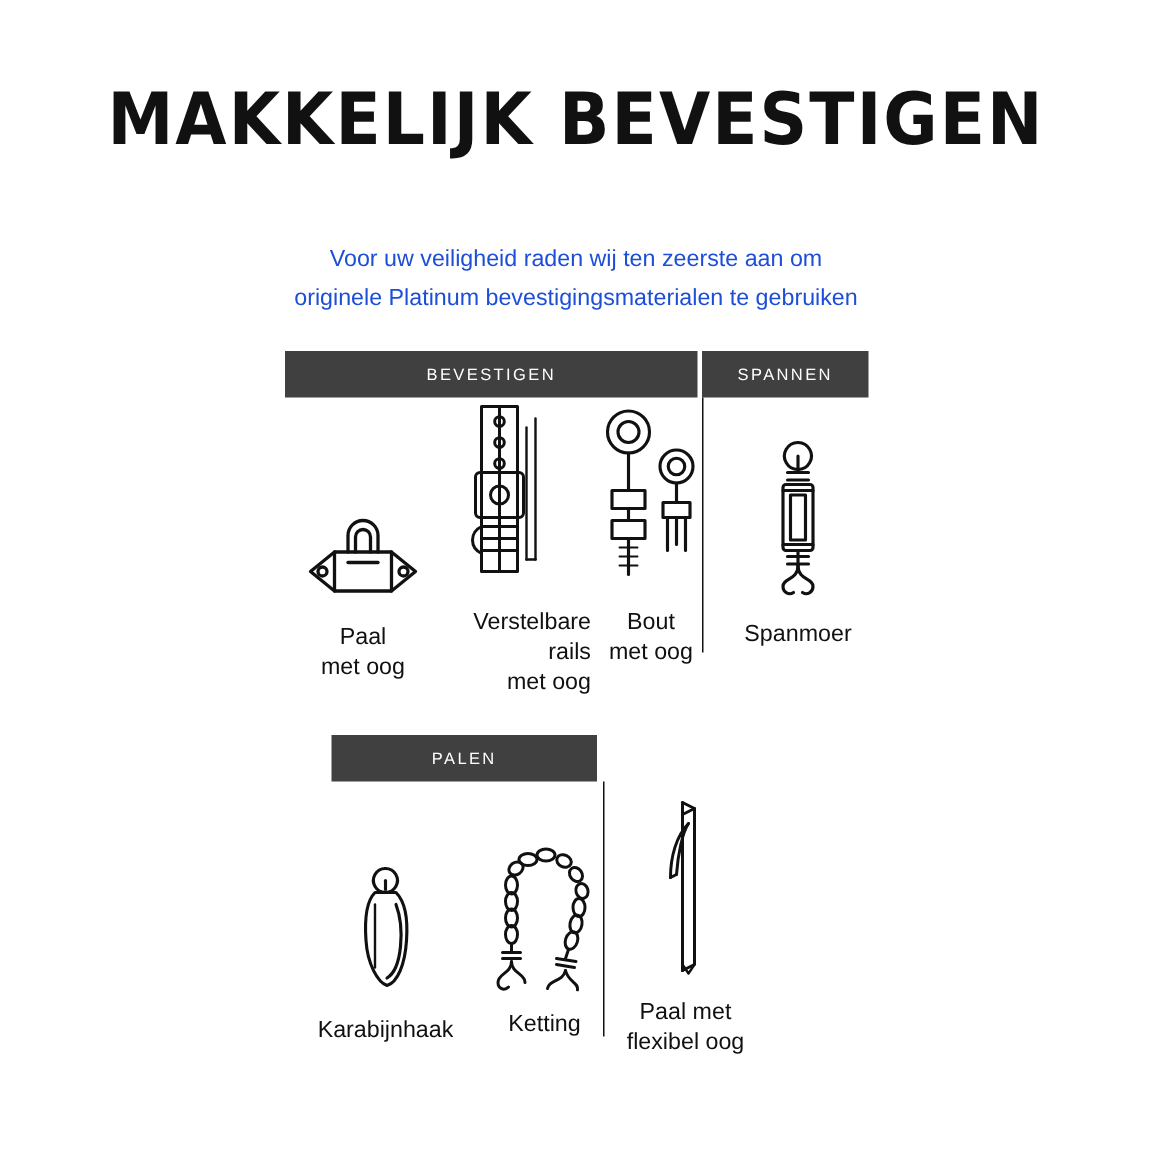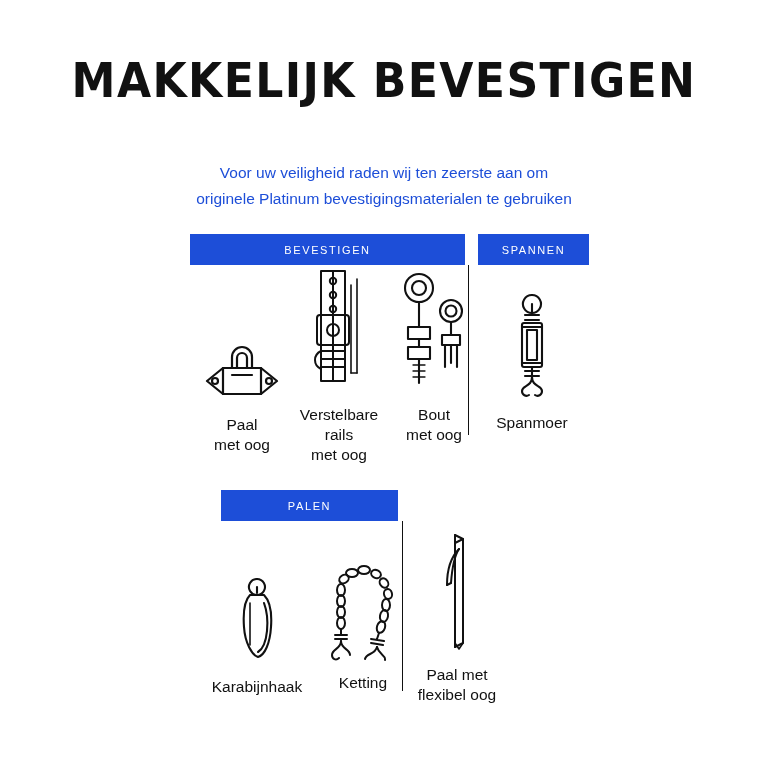--- a/index.html
+++ b/index.html
@@ -57,31 +57,31 @@
   }
   .section.one { top: 234px; }
   .section.two { top: 490px; }
 
   .bars {
     display: flex;
     height: 31px;
     gap: 3px;
   }
   .bar {
-    background: #1d4ed8;
+    background: #404040;
     color: #ffffff;
     display: flex;
     align-items: center;
     justify-content: center;
     font-size: 11px;
     letter-spacing: 1.6px;
     font-weight: 400;
   }
   .bar.wide  { flex: 0 0 275px; }
-  .bar.narrow{ flex: 0 0 111px; margin-left: 10px; }
+  .bar.narrow{ flex: 0 0 111px; }
   .bar.half-a{ flex: 0 0 209px; }
   .bar.half-b{ flex: 0 0 177px; margin-left: 31px; }
 
   .divider {
     position: absolute;
     width: 1px;
     background: #111111;
   }
   .section.one .divider { left: 278px; top: 31px; height: 170px; }
   .section.two .divider { left: 212px; top: 31px; height: 170px; }
@@ -107,21 +107,21 @@
   .caption {
     font-size: 15.5px;
     line-height: 20px;
     margin-top: 12px;
     color: #111111;
   }
   .caption span { display: block; }
 
   
   .i-plaat      { left: 0px;   top: 18px;  width: 104px; }
-  .i-rails      { left: 94px;  top: 8px;   width: 110px; }
+  .i-rails      { left: 94px;  top: 8px;   width: 110px; text-align: right; }
   .i-bout       { left: 196px; top: 8px;   width: 96px;  }
   .i-spanmoer   { left: 288px; top: 16px;  width: 108px; }
 
   
   .i-karabijn   { left: 2px;   top: 24px;  width: 130px; }
   .i-ketting    { left: 120px; top: 20px;  width: 106px; }
   .i-paal       { left: 212px; top: 12px;  width: 110px; }
   .i-paalanker  { left: 312px; top: 14px;  width: 98px;  }
 
   .section.two .caption { font-size: 15.5px; }

